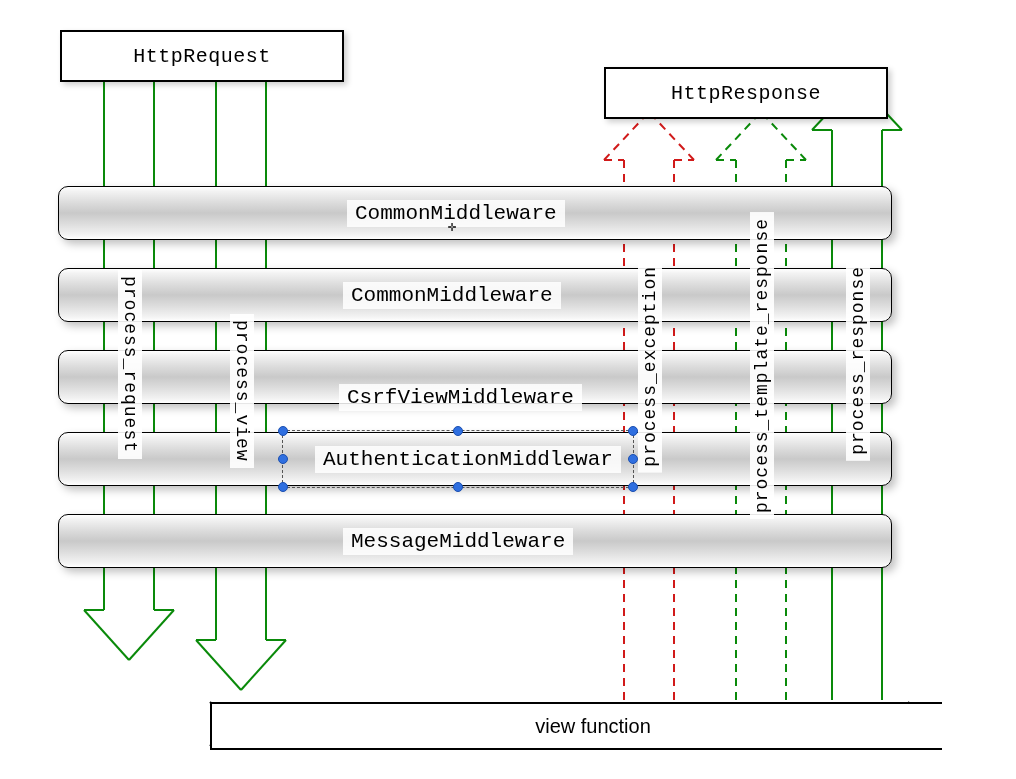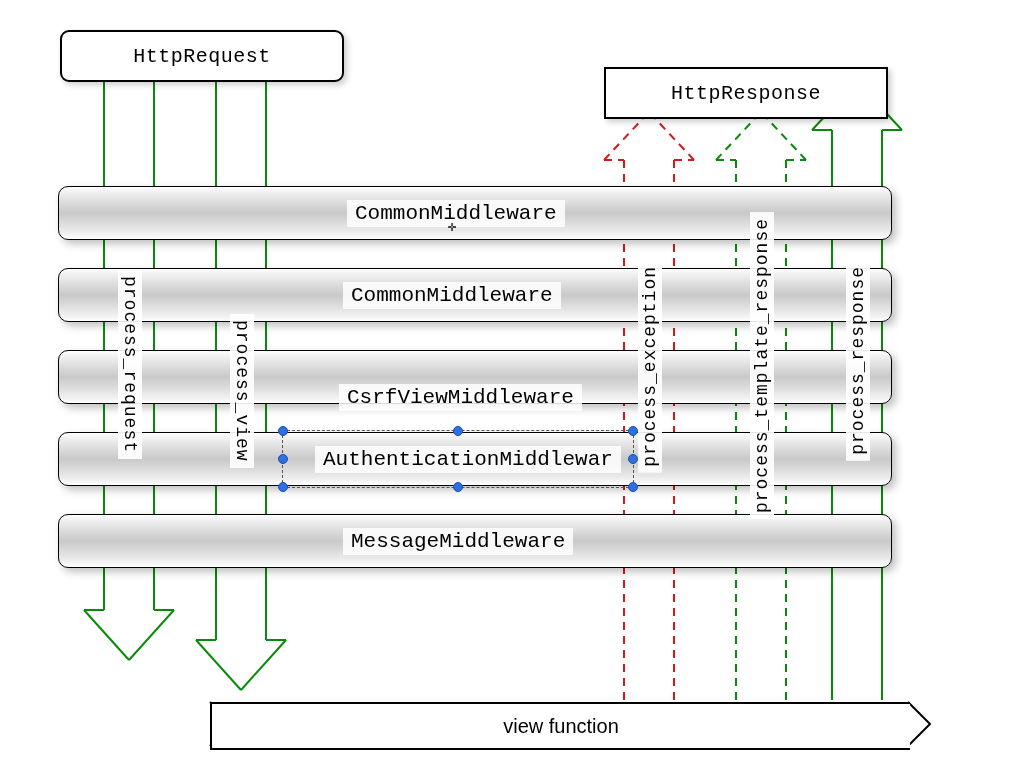--- a/index.html
+++ b/index.html
@@ -79,20 +79,21 @@
   
   .view-fn {
     border-top: 2px solid #000;
     border-bottom: 2px solid #000;
     border-left: 2px solid #000;
     background: #fff;
     font-size: 20px;
     display: flex;
     align-items: center;
     justify-content: center;
+    padding-left: 32px;
   }
 
   
   .sel-box {
     border: 1.5px dashed #555;
     background: rgba(255,255,255,0.0);
   }
   .sel-handle {
     width: 8px;
     height: 8px;
@@ -167,21 +168,21 @@
 
     <g>
       <polyline points="908,702 930,724 908,746" fill="#ffffff" stroke="#000" stroke-width="2"></polyline>
     </g>
 
     <g>
       <polyline points="210,702 232,724 210,746" fill="none" stroke="#000" stroke-width="2"></polyline>
     </g>
   </svg>
 
-  <div class="abs topbox" style="left:60px; top:30px; width:280px; height:48px;border-radius:9px;">
+  <div class="abs topbox" style="left:60px; top:30px; width:280px; height:48px;">
     <span>HttpRequest</span>
   </div>
 
   <div class="abs topbox" style="left:604px; top:30px; width:280px; height:48px;margin-top:37px;">
     <span>HttpResponse</span>
   </div>
 
   <div class="abs mw-bar" style="left:58px; top:186px; width:832px; height:52px;"></div>
   <div class="abs mw-bar" style="left:58px; top:268px; width:832px; height:52px;"></div>
   <div class="abs mw-bar" style="left:58px; top:350px; width:832px; height:52px;"></div>

